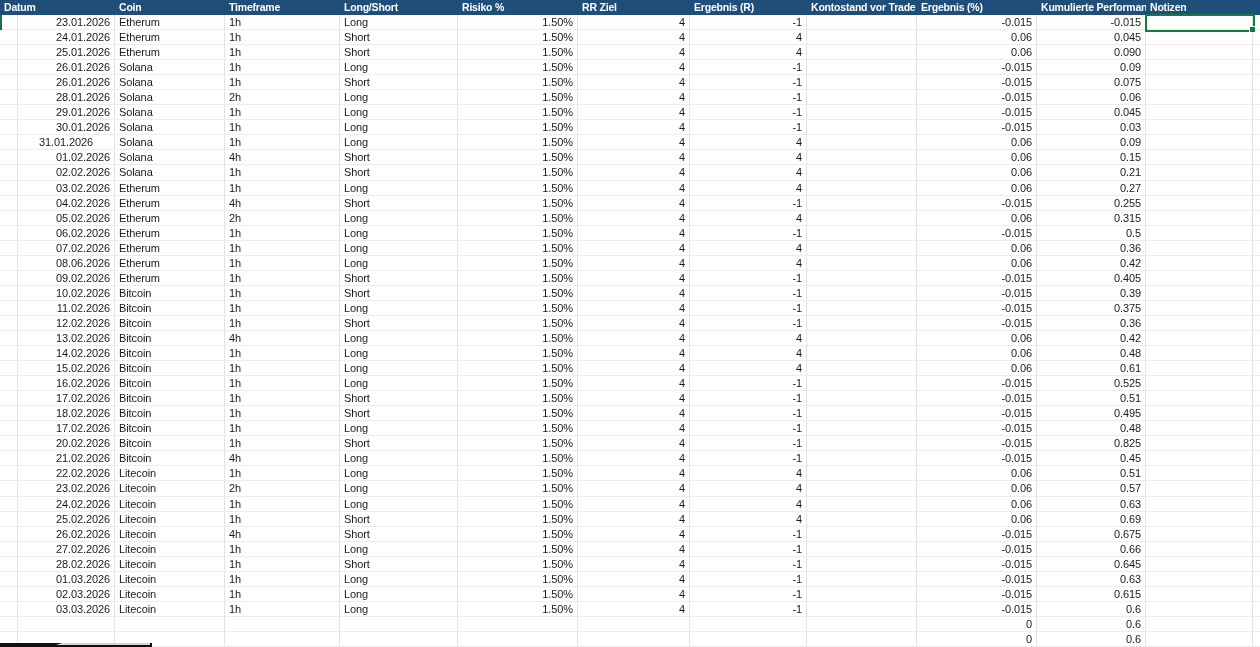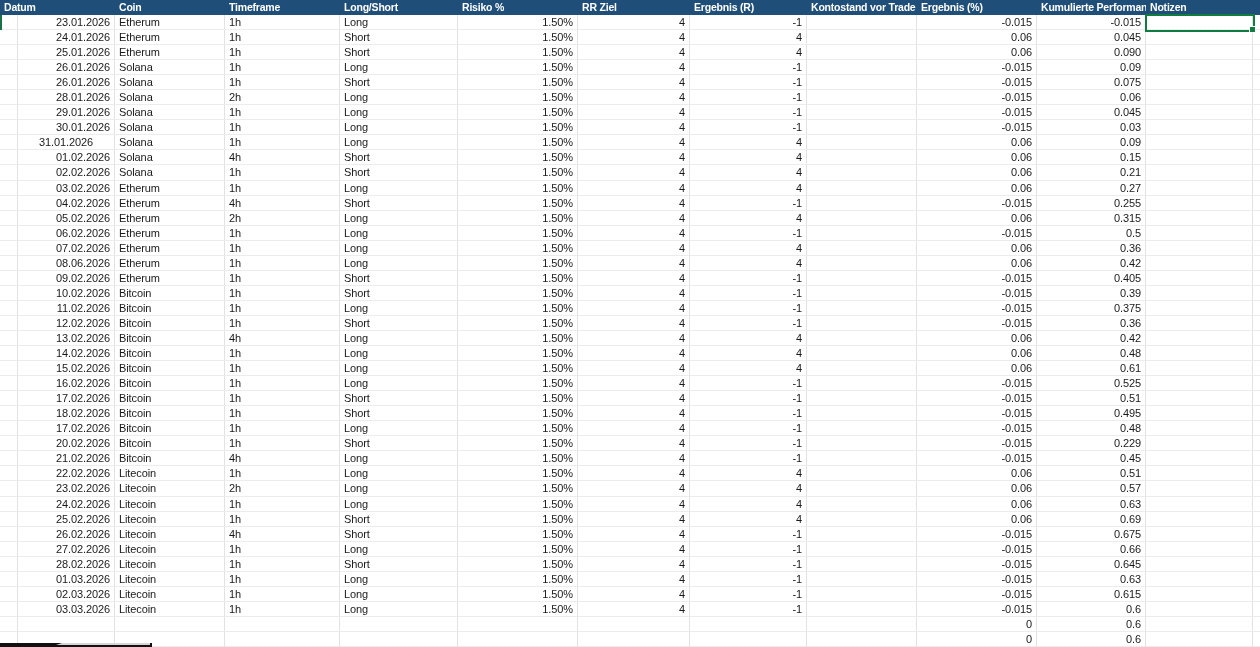--- a/index.html
+++ b/index.html
@@ -495,21 +495,21 @@
         <div class="cell" style="width: 18px;"></div>
         <div class="cell right" style="width: 97px;">20.02.2026</div>
         <div class="cell" style="width: 110px;">Bitcoin</div>
         <div class="cell" style="width: 115px;">1h</div>
         <div class="cell" style="width: 118px;">Short</div>
         <div class="cell right" style="width: 120px;">1.50%</div>
         <div class="cell right" style="width: 112px;">4</div>
         <div class="cell right" style="width: 117px;">-1</div>
         <div class="cell" style="width: 110px;"></div>
         <div class="cell right" style="width: 120px;">-0.015</div>
-        <div class="cell right" style="width: 109px;">0.229</div>
+        <div class="cell right" style="width: 109px;">0.825</div>
         <div class="cell" style="width: 107px;"></div>
         <div class="cell" style="width: 7px;"></div>
       </div>
       <div class="row">
         <div class="cell" style="width: 18px;"></div>
         <div class="cell right" style="width: 97px;">21.02.2026</div>
         <div class="cell" style="width: 110px;">Bitcoin</div>
         <div class="cell" style="width: 115px;">4h</div>
         <div class="cell" style="width: 118px;">Long</div>
         <div class="cell right" style="width: 120px;">1.50%</div>

